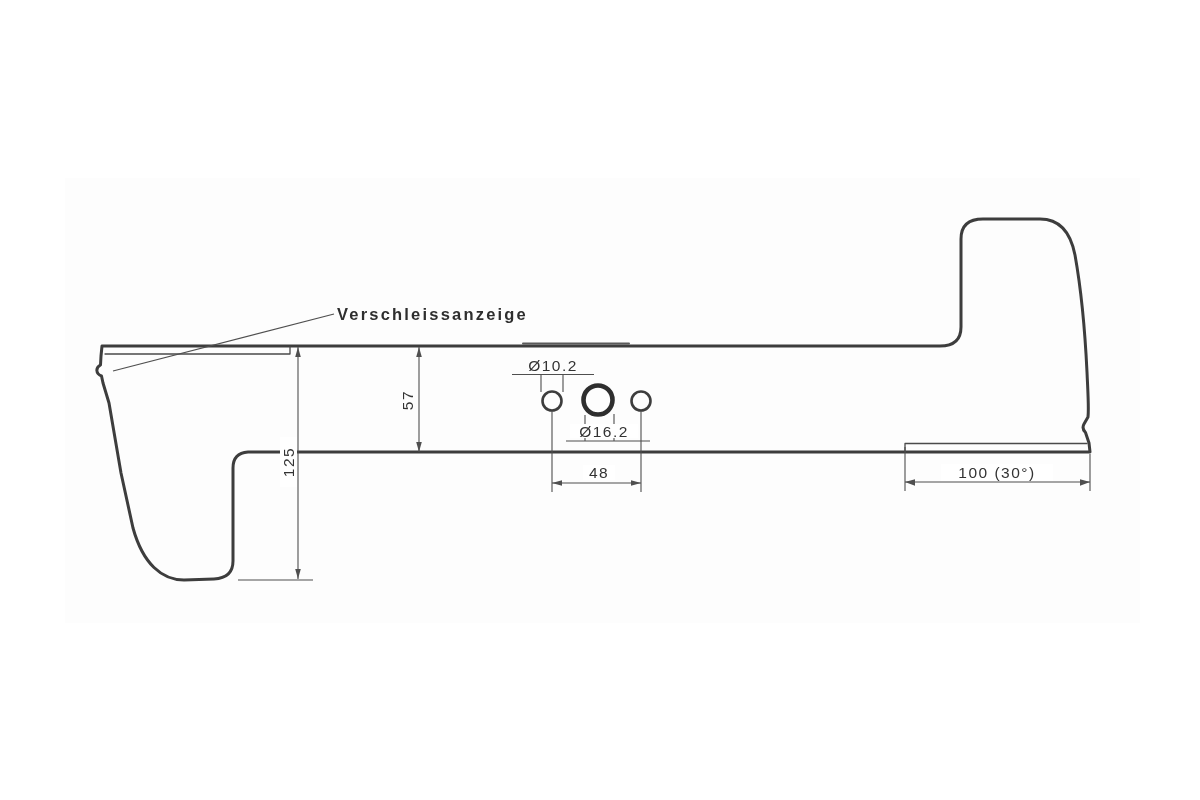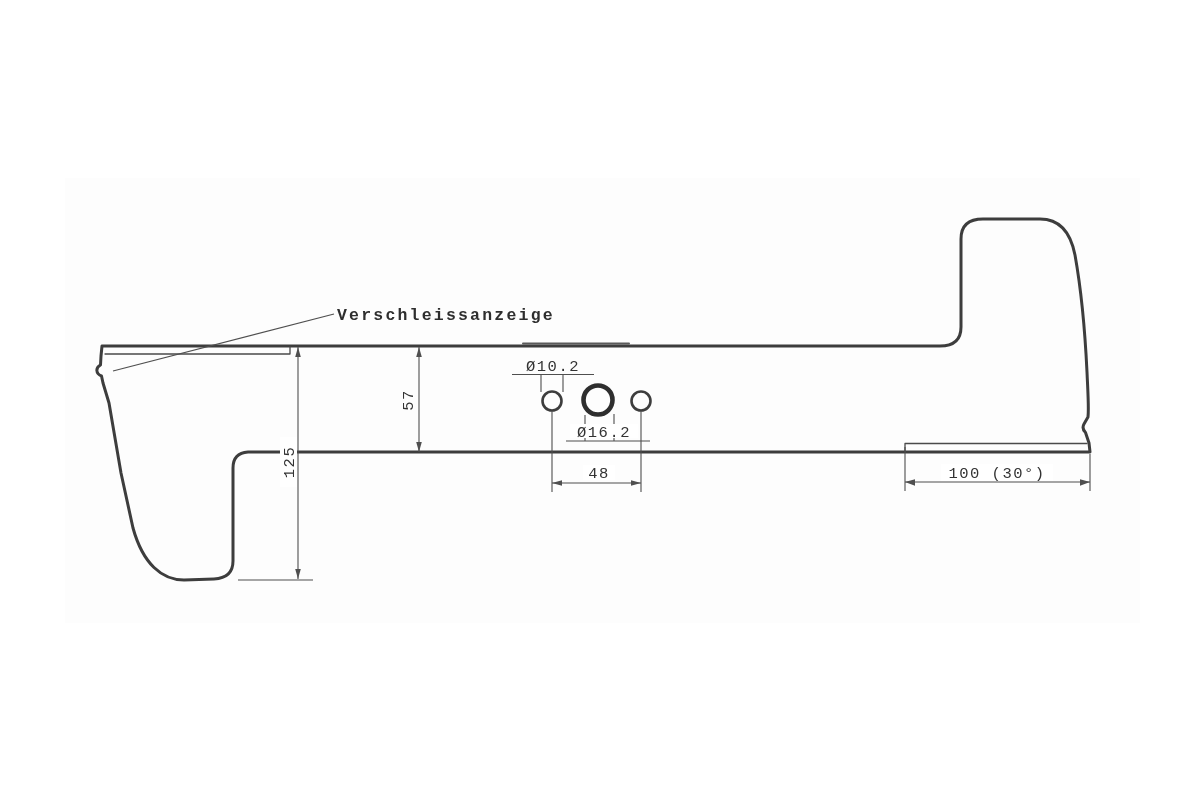--- a/index.html
+++ b/index.html
@@ -9,21 +9,20 @@
     height: 800px;
     background: #ffffff;
     font-family: "Liberation Sans", sans-serif;
     overflow: hidden;
   }
   .stage {
     position: relative;
     width: 1200px;
     height: 800px;
     background: #ffffff;
-    font-family: Liberation Mono, monospace;
   }
   svg { display: block; }
   .outline   { stroke: #3d3d3d; stroke-width: 3;   fill: none; stroke-linejoin: round; stroke-linecap: round; }
   .outline2  { stroke: #3d3d3d; stroke-width: 2;   fill: none; stroke-linecap: round; }
   .thinline  { stroke: #4a4a4a; stroke-width: 1.3; fill: none; stroke-linecap: round; }
   .dim       { stroke: #4f4f4f; stroke-width: 1.1; fill: none; stroke-linecap: butt; }
   .hole-sm   { stroke: #3d3d3d; stroke-width: 2.6; fill: none; }
   .hole-lg   { stroke: #2e2e2e; stroke-width: 4.6; fill: none; }
   .arrow     { fill: #4f4f4f; stroke: none; }
   .dimtext   { fill: #333333; font-size: 15.5px; letter-spacing: 1.5px; }

